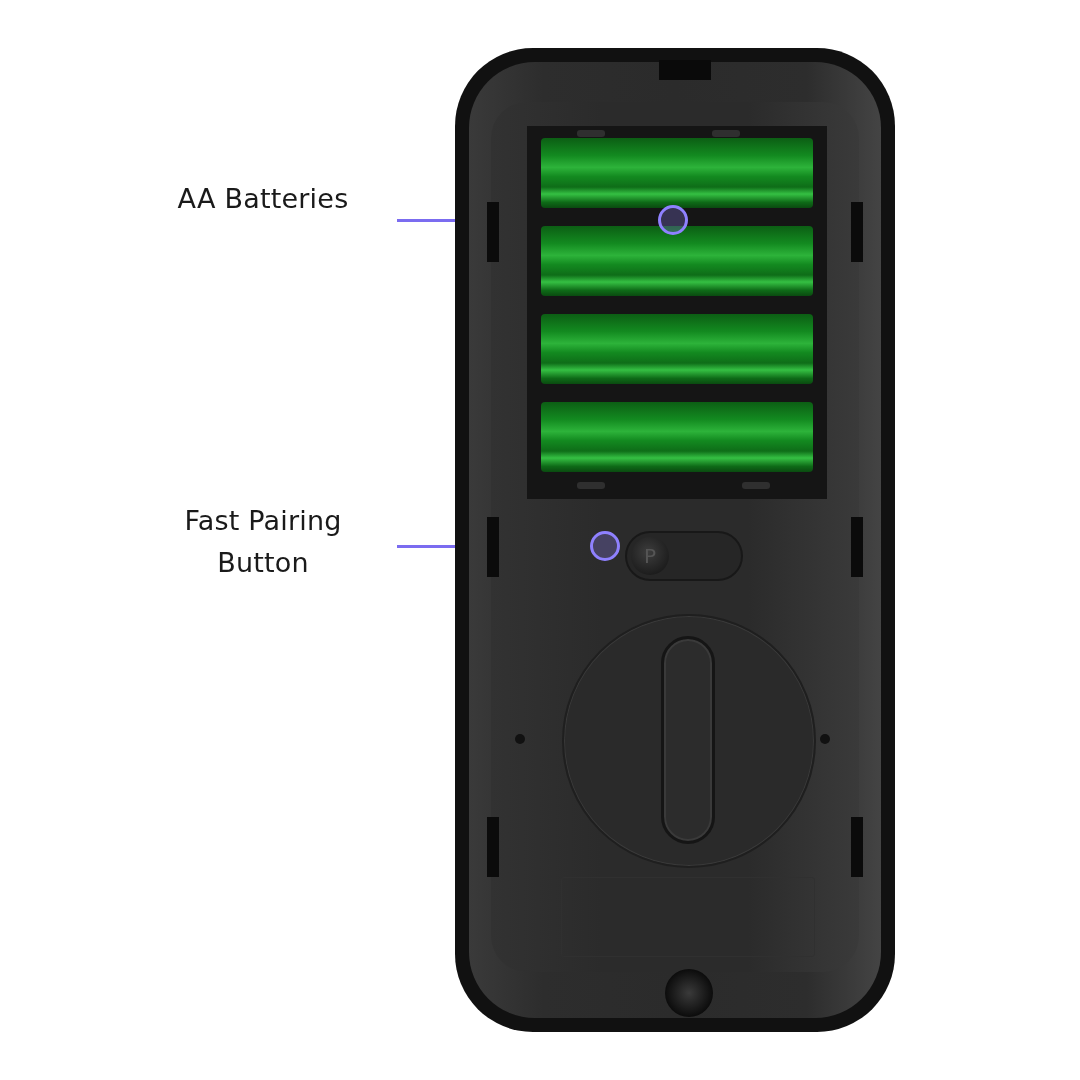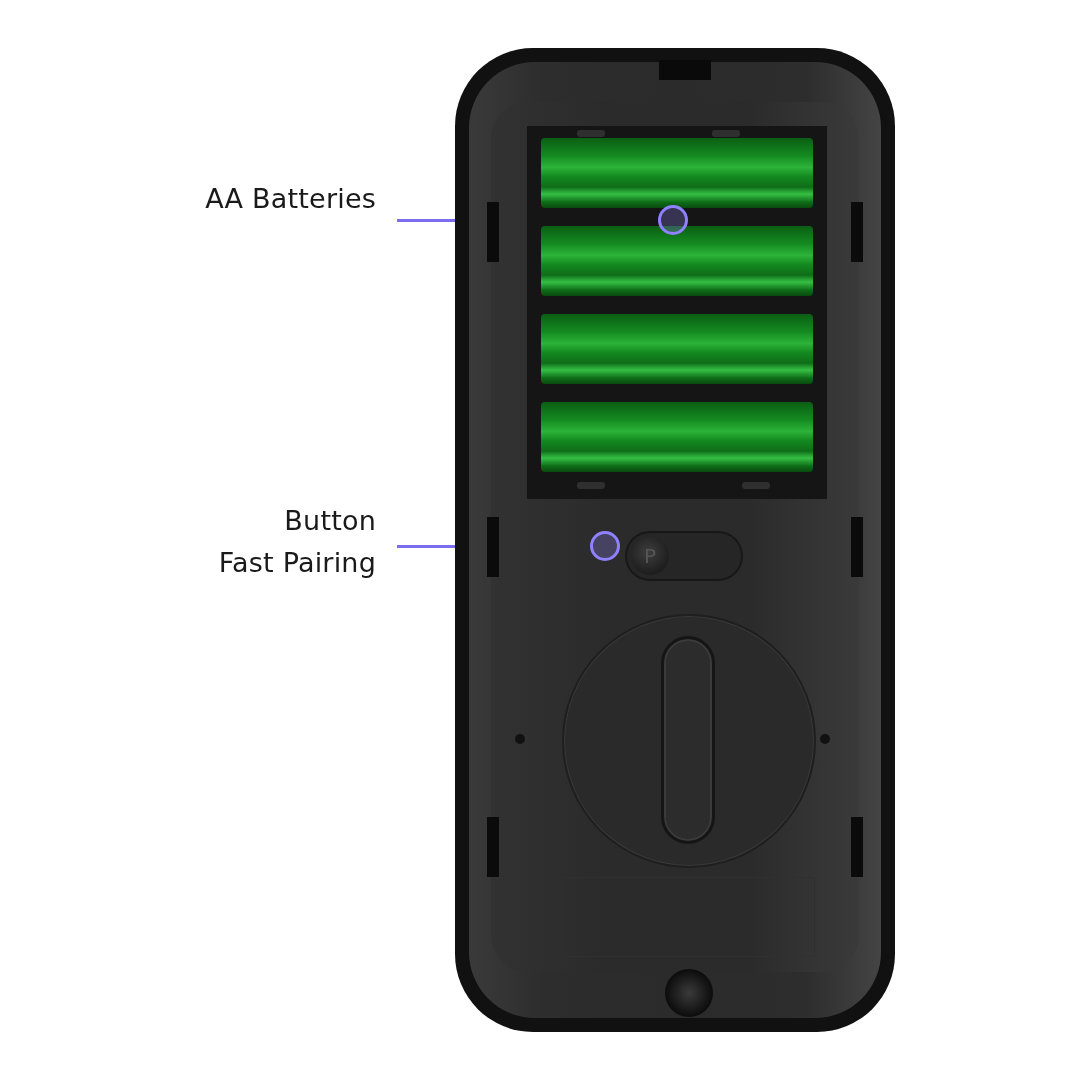--- a/index.html
+++ b/index.html
@@ -1,17 +1,17 @@
 <!DOCTYPE html>
 <html><head>
 <meta charset="utf-8">
 <style>
   html,body{margin:0;padding:0;background:#ffffff;}
   body{width:1080px;height:1080px;position:relative;overflow:hidden;font-family:"DejaVu Sans",sans-serif;}
-  .label{position:absolute;color:#1a1a1a;font-size:27px;line-height:42px;text-align:right;letter-spacing:0.2px;}
+  .label{position:absolute;color:#1a1a1a;font-size:27px;line-height:42px;text-align:center;letter-spacing:0.2px;}
   .leader{position:absolute;height:3px;background:#7b6cf0;}
   .dot{position:absolute;width:30px;height:30px;border-radius:50%;border:3px solid #8f81ff;background:rgba(120,110,200,0.35);box-sizing:border-box;}
   .device{position:absolute;left:455px;top:48px;width:440px;height:984px;border-radius:78px;background:#111;}
   .device-inner{position:absolute;left:14px;top:14px;right:14px;bottom:14px;border-radius:66px;background:linear-gradient(90deg,#3a3a3a 0%,#2d2d2d 18%,#2b2b2b 50%,#2d2d2d 82%,#444 100%);}
   .plate{position:absolute;left:22px;top:40px;right:22px;bottom:46px;border-radius:36px;background:linear-gradient(90deg,#323232,#2b2b2b 30%,#2b2b2b 70%,#3a3a3a);}
   .top-notch{position:absolute;left:190px;top:-2px;width:52px;height:20px;background:#0a0a0a;}
   .tray{position:absolute;left:58px;top:64px;width:300px;height:373px;background:#151515;}
   .battery{position:absolute;left:14px;width:272px;height:70px;border-radius:4px;background:linear-gradient(180deg,#0c5e14 0%,#138a20 25%,#2db33a 42%,#138a20 55%,#0e6d18 70%,#35c043 80%,#0e6a17 92%,#0a4a10 100%);}
   .tab{position:absolute;width:28px;height:7px;border-radius:3px;background:#2f2f2f;}
   .slot{position:absolute;width:12px;height:60px;background:#0b0b0b;}
@@ -25,22 +25,22 @@
 </style>
 </head>
 <body>
 
 <div class="label" style="left:150px;top:178px;width:226px;">
   <div>AA Batteries</div>
 </div>
 <div class="leader" style="left:397px;top:219px;width:262px;"></div>
 
 <div class="label" style="left:150px;top:500px;width:226px;">
+  <div>Fast Pairing</div>
   <div>Button</div>
-  <div>Fast Pairing</div>
 </div>
 <div class="leader" style="left:397px;top:545px;width:196px;"></div>
 
 <div class="device">
   <div class="device-inner">
     <div class="top-notch"></div>
     <div class="plate"></div>
 
     <div class="slot" style="left:18px;top:140px;"></div>
     <div class="slot" style="right:18px;top:140px;"></div>

